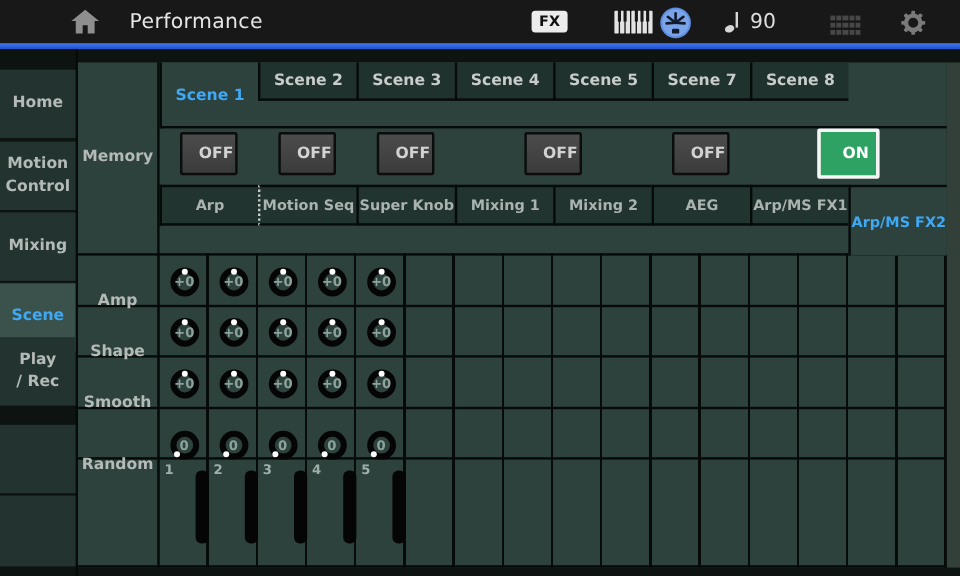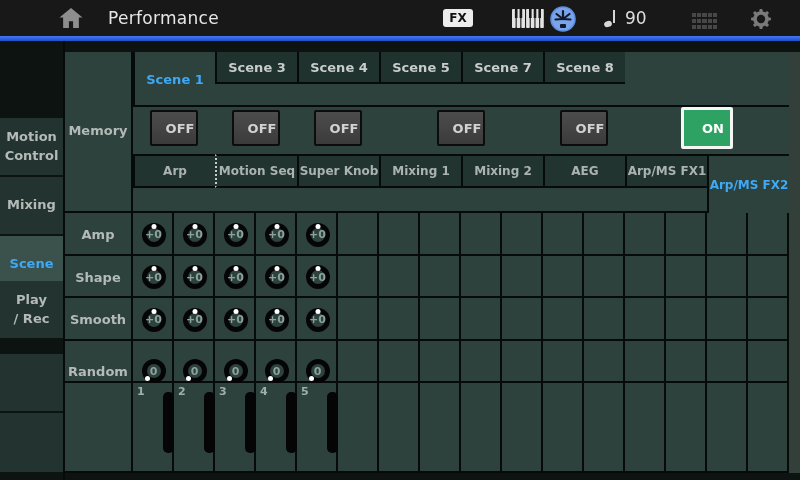--- a/index.html
+++ b/index.html
@@ -80,21 +80,21 @@
   .hline{position:absolute;left:65px;width:724px;height:2px;background:var(--line);z-index:2;}
   .vlines{position:absolute;left:133px;top:211px;width:656px;height:262px;z-index:2;
     background:repeating-linear-gradient(90deg,transparent 0 39px,var(--line) 39px 41px);}
 
   
   .krow{position:absolute;left:0;width:800px;z-index:3;}
   .krow[data-index="0"]{top:213px;height:43px;}
   .krow[data-index="1"]{top:256px;height:42px;}
   .krow[data-index="2"]{top:298px;height:43px;border-radius:16px;}
   .krow[data-index="3"]{top:341px;height:60px;}
-  .krow .rlabel{position:absolute;left:65px;top:0;width:66px;height:100%;display:flex;align-items:center;justify-content:center;
+  .krow .rlabel{position:absolute;left:65px;top:16px;width:66px;height:100%;display:flex;align-items:center;justify-content:center;
     color:var(--label-text);font-size:13px;font-weight:bold;}
   .krow .kstrip{position:absolute;left:133px;top:0;width:205px;height:100%;display:flex;}
   .kcell{flex:0 0 41px;display:flex;align-items:center;justify-content:center;}
   .knob{position:relative;width:24px;height:24px;border:5px solid #050505;border-radius:50%;
     display:flex;align-items:center;justify-content:center;color:#8ca29c;font-size:11px;font-weight:bold;}
   .dot{position:absolute;width:5px;height:5px;border-radius:50%;background:#ffffff;}
   .krow.dot-top .dot{top:-4px;left:50%;transform:translateX(-50%);}
   .krow.dot-min .dot{bottom:-3px;left:-2px;}
 
   
@@ -184,20 +184,24 @@
           <rect x="9.4" y="1" width="3.2" height="4.5" rx="1" transform="rotate(315 11 11)"></rect>
         </g>
         <circle cx="11" cy="11" r="6" fill="none" stroke="#7a7a7a" stroke-width="3.6"></circle>
       </svg>
     </span>
   </div>
   <div class="bluebar"></div>
 
   <div class="sidebar">
 
+      <div class="side-item" data-index="0">
+        <span>Home</span>
+        <span></span>
+      </div>
 
       <div class="side-item" data-index="2">
         <span>Mixing</span>
         <span></span>
       </div>
 
       <div class="side-item" data-index="1">
         <span>Motion</span>
         <span>Control</span>
       </div>
@@ -226,20 +230,23 @@
   <div class="panel"></div>
   <div class="rightstrip"></div>
   <div class="vdivider"></div>
 
   <div class="scene-tabs">
 
       <div class="scene-tab active" data-index="0">
         <span>Scene 1</span>
       </div>
 
+      <div class="scene-tab" data-index="1">
+        <span>Scene 2</span>
+      </div>
 
       <div class="scene-tab" data-index="2">
         <span>Scene 3</span>
       </div>
 
       <div class="scene-tab" data-index="3">
         <span>Scene 4</span>
       </div>
 
       <div class="scene-tab" data-index="4">

